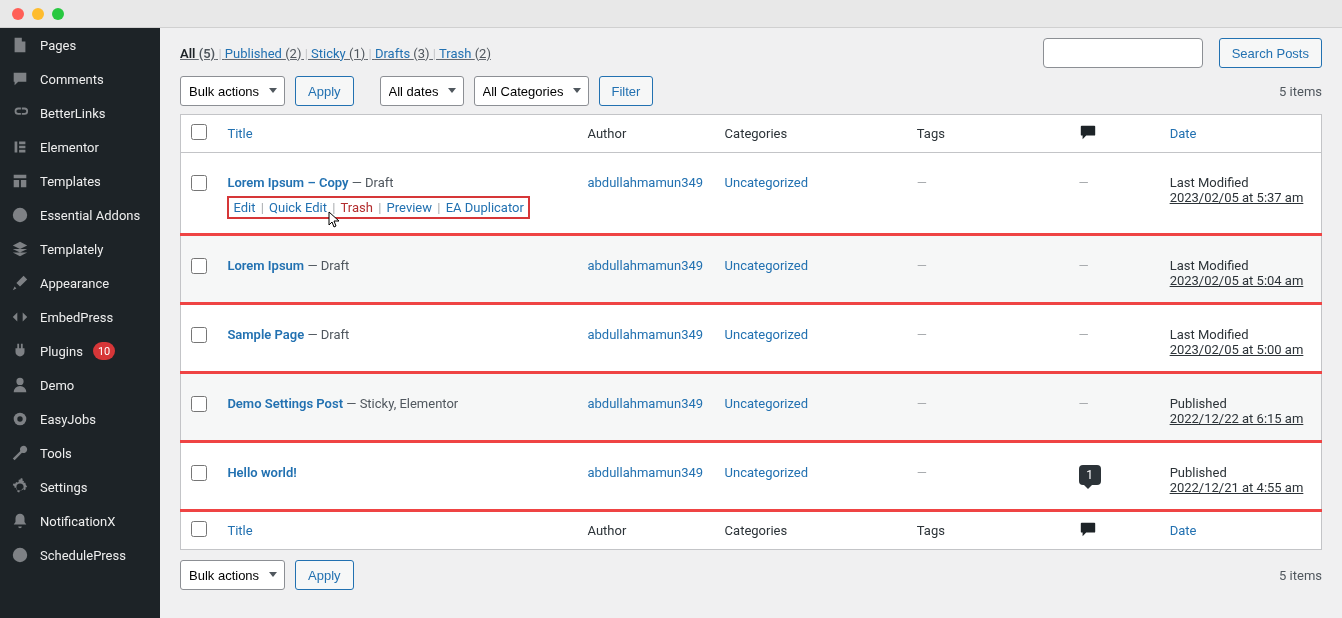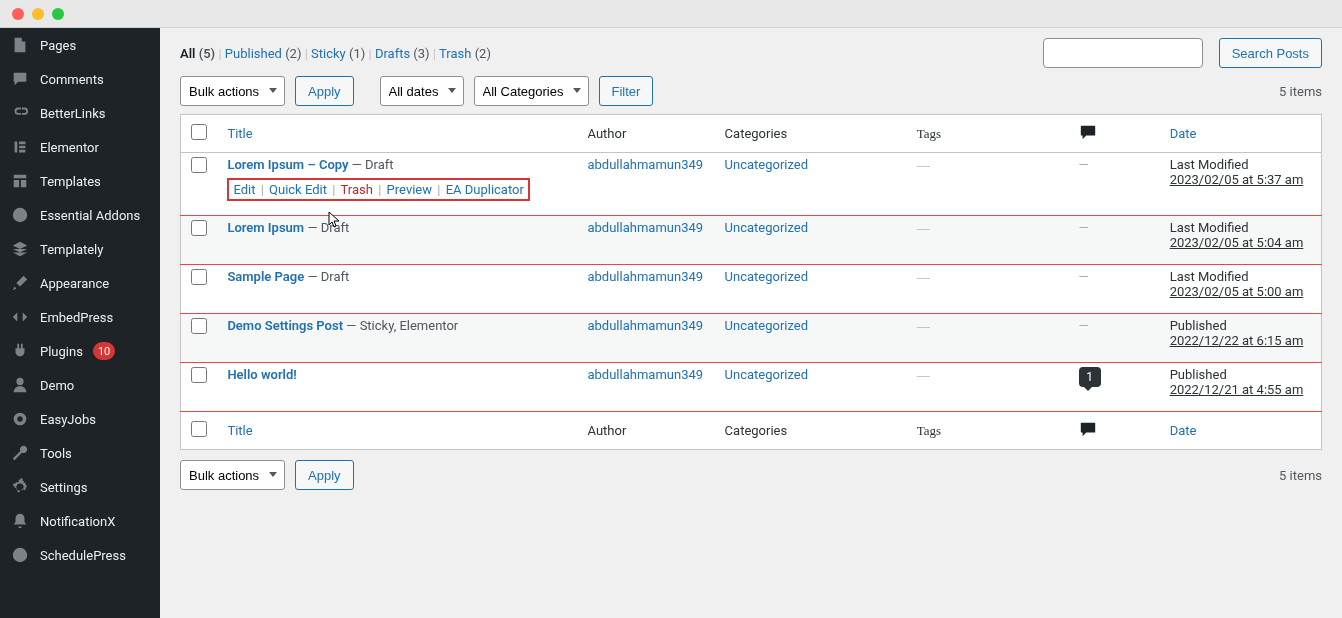--- a/index.html
+++ b/index.html
@@ -10,43 +10,43 @@
 .tldot.red { background: #ff5f57; }
 .tldot.yellow { background: #febc2e; }
 .tldot.green { background: #28c840; }
 .sidebar { position: absolute; top: 28px; left: 0; width: 160px; bottom: 0; background: #1d2327; color: #f0f0f1; }
 .sidebar .item { display: flex; align-items: center; gap: 10px; height: 34px; padding: 0 10px; color: #eee; font-size: 13px; cursor: pointer; }
 .sidebar .icon { width: 20px; height: 20px; display: flex; align-items: center; justify-content: center; opacity: .7; }
 .sidebar .icon svg { fill: #a7aaad; }
 .badge-count { display: inline-flex; align-items: center; justify-content: center; min-width: 18px; height: 18px; border-radius: 9px; background: #d63638; color: #fff; font-size: 11px; padding: 8px 5px; }
 .content { position: absolute; top: 28px; left: 160px; right: 0; bottom: 0; padding: 10px 20px; overflow: auto; background: #f0f0f1; }
 .topbar { display: flex; justify-content: space-between; align-items: center; margin-bottom: 8px; }
-.subsubsub { font-size: 13px; color: #646970; }
+.subsubsub { font-size: 13px; color: #646970; text-decoration: underline; }
 .subsubsub .lnk { color: #2271b1; text-decoration: none; cursor: pointer; }
 .subsubsub .current { color: #1d2327; font-weight: 600; }
 .subsubsub .count { color: #50575e; }
 .search-area { display: flex; gap: 16px; align-items: center; }
 .search-area input { border: 1px solid #8c8f94; border-radius: 4px; height: 30px; padding: 0 8px; width: 160px; background: #fff; }
 .btn { border: 1px solid #2271b1; color: #2271b1; background: #f6f7f7; border-radius: 3px; height: 30px; padding: 0 12px; font-size: 13px; cursor: pointer; }
 .filterbar { display: flex; align-items: center; gap: 10px; margin-bottom: 8px; }
 .sel { border: 1px solid #8c8f94; border-radius: 3px; height: 30px; padding: 0 24px 0 8px; background: #fff; appearance: none; font-size: 13px; position: relative; }
 .selwrap { position: relative; display: inline-block; }
 .selwrap::after { content: ""; position: absolute; right: 8px; top: 12px; border-left: 4px solid transparent; border-right: 4px solid transparent; border-top: 5px solid #50575e; pointer-events: none; }
 .items-count { margin-left: auto; color: #50575e; font-size: 13px; }
 table.wp { width: 100%; border: 1px solid #c3c4c7; border-collapse: collapse; background: #fff; }
 table.wp thead th, table.wp tfoot th { text-align: left; font-weight: 400; font-size: 13px; padding: 8px 10px; color: #2271b1; border-bottom: 1px solid #c3c4c7; }
 table.wp thead th.nonlink, table.wp tfoot th.nonlink { color: #2c3338; }
-table.wp tbody td { padding: 4px 10px 14px 10px; border-bottom: 1px solid #ef4444; vertical-align: top; font-size: 13px; }
+table.wp tbody td { padding: 22px 10px 14px 10px; border-bottom: 3px solid #ef4444; vertical-align: top; font-size: 13px; }
 table.wp tbody tr.alt { background: #f6f7f7; }
 .cb { width: 32px; text-align: center; }
 .cb input { width: 16px; height: 16px; }
 .col-title { width: 356px; }
 .col-author { width: 134px; }
 .col-cat { width: 190px; }
-.col-tags { width: 160px; font-family: Liberation Serif, serif; }
+.col-tags { width: 160px; }
 .col-comments { width: 90px; text-align: left; }
 .col-date { width: 160px; }
 .title-link { color: #2271b1; font-weight: 600; cursor: pointer; }
 .state { color: #50575e; font-weight: 400; }
 .rowactions { margin-top: 6px; font-size: 13px; color: #50575e; border: 2px solid #d63638; padding: 2px 4px; display: inline-block; }
 .rowactions a { color: #2271b1; cursor: pointer; }
 .rowactions a.trash { color: #b32d2e; }
 .rowactions .sep { color: #a7aaad; padding: 0 2px; }
 .author-link, .cat-link { color: #2271b1; cursor: pointer; }
 .dash { color: #a7aaad; }

